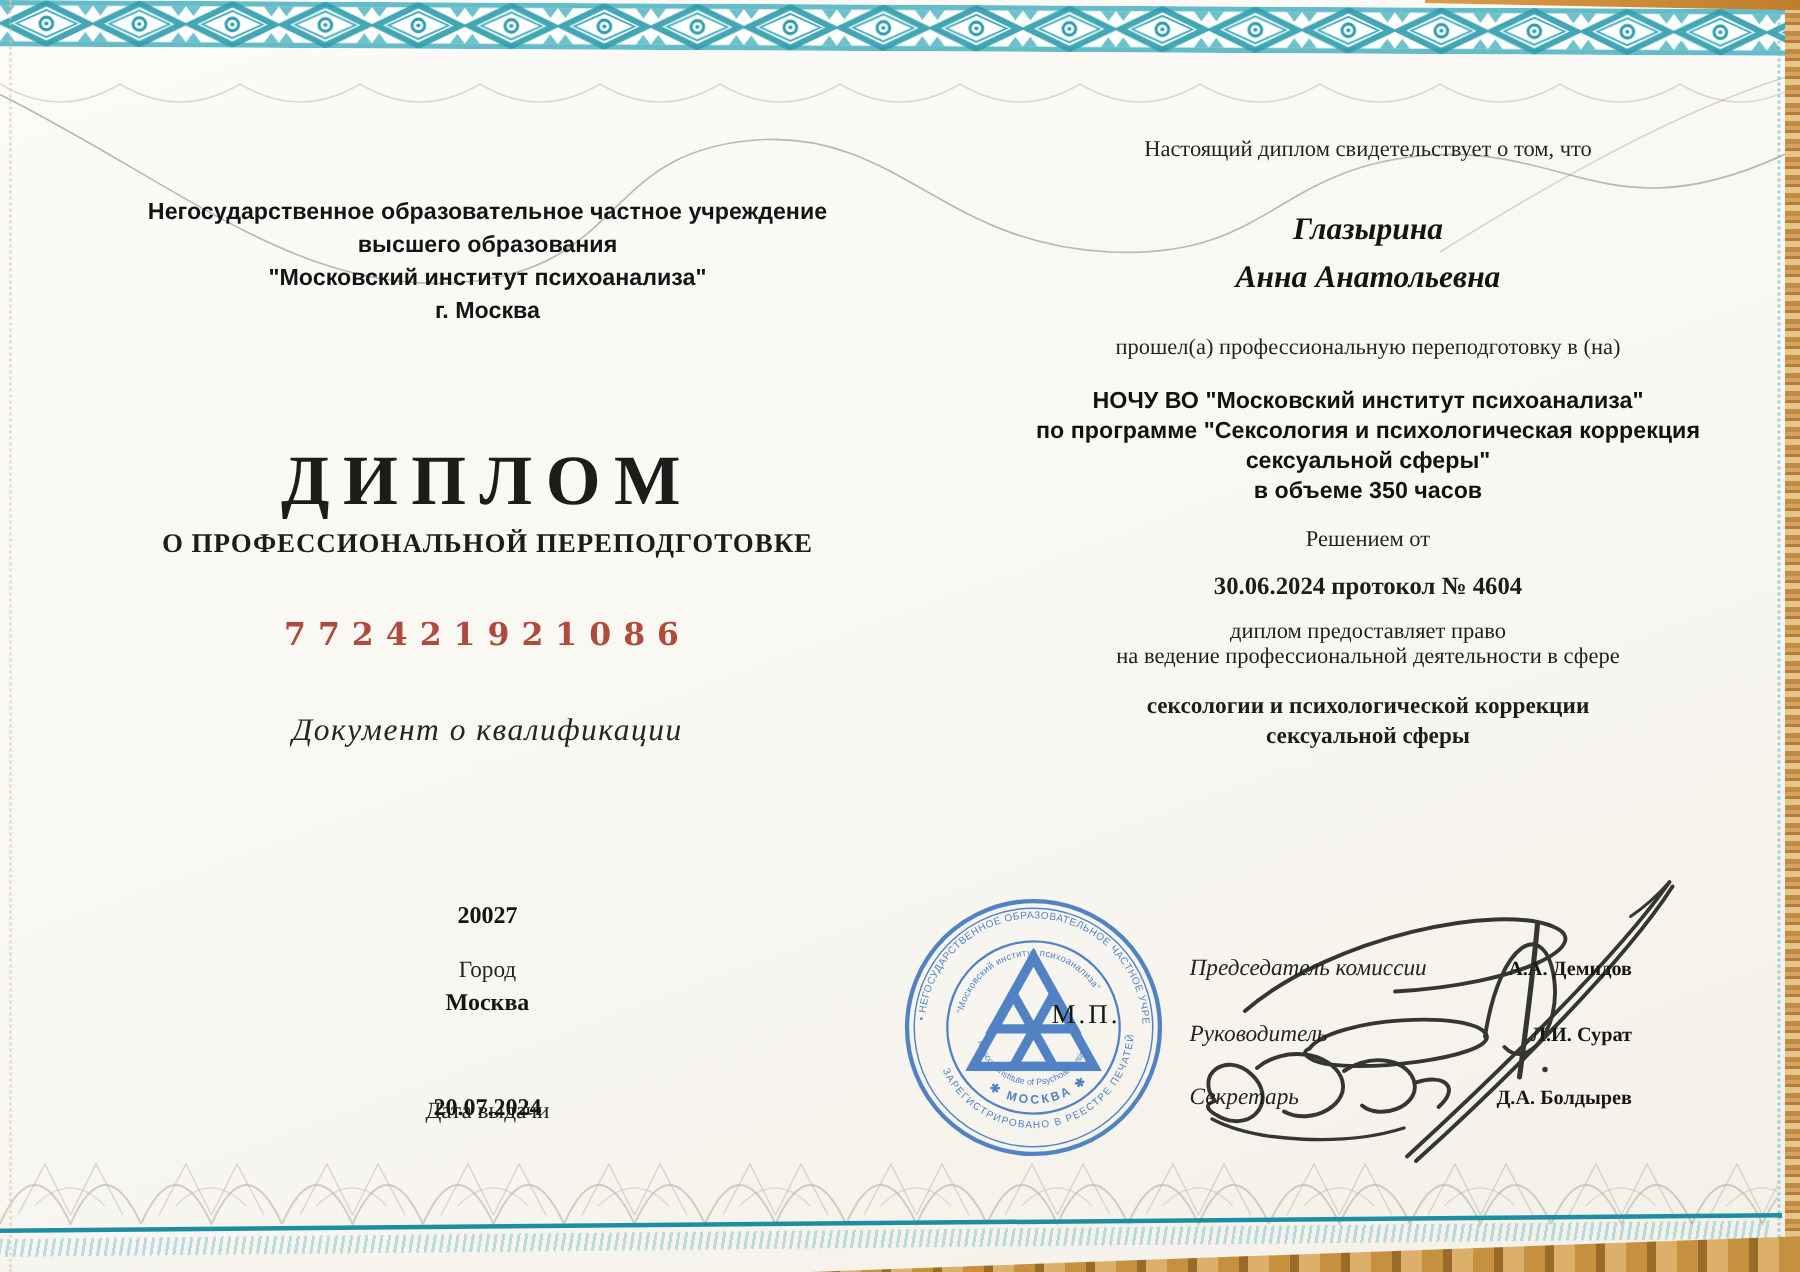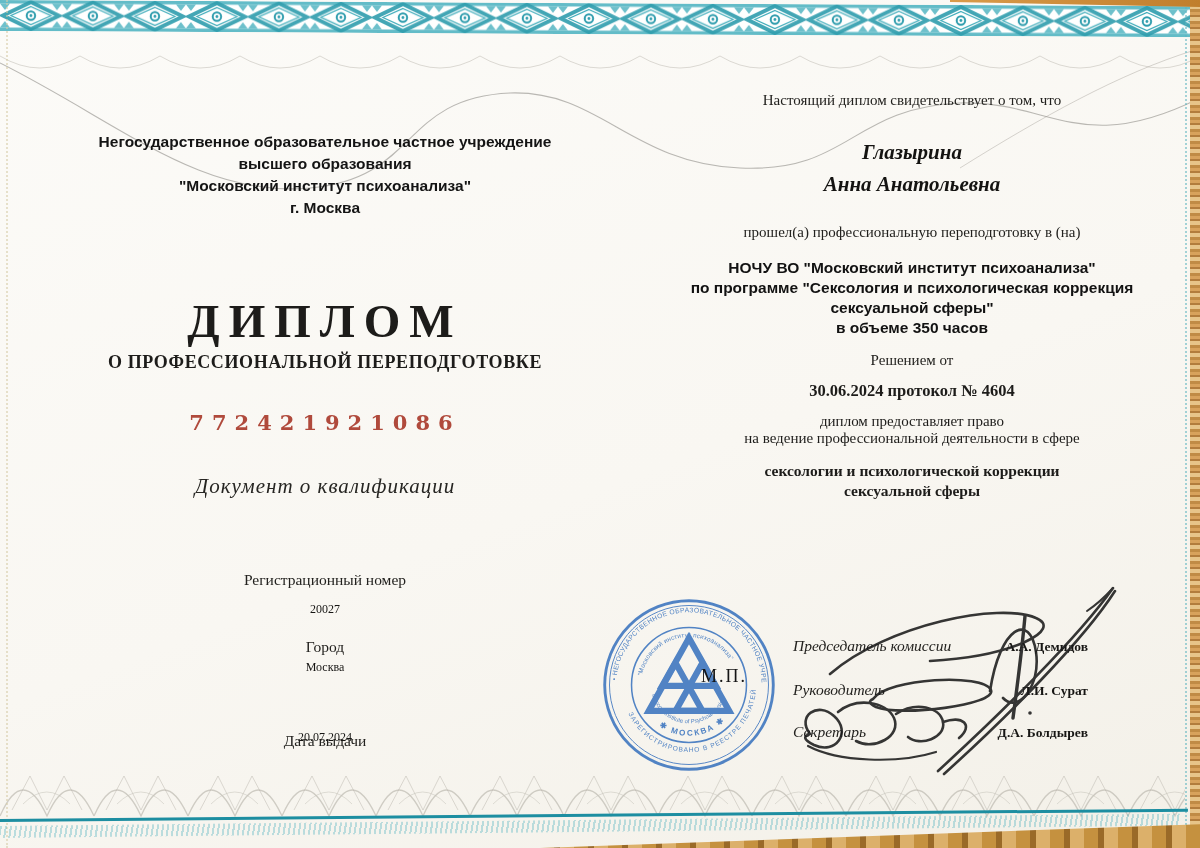--- a/index.html
+++ b/index.html
@@ -11,21 +11,21 @@
   .abs{position:absolute;}
   .c{text-align:center;}
   .sans{font-family:"Liberation Sans",sans-serif;}
   
   .inst{left:40px;width:570px;top:131px;font-weight:bold;font-size:15.5px;line-height:22px;color:#141414;}
   .title{left:40px;width:570px;top:294px;font-size:47px;font-weight:600;letter-spacing:9px;font-family:Liberation Serif, serif;}
   .subtitle{left:40px;width:570px;top:352px;font-size:18px;font-weight:600;letter-spacing:.6px;}
   .number{left:40px;width:570px;top:410px;font-size:21px;font-weight:bold;letter-spacing:8px;color:#b04a3c;font-family:"DejaVu Serif",serif;}
   .doctype{left:40px;width:570px;top:474px;font-size:21px;font-style:italic;letter-spacing:1px;color:#262522;}
   .lbl{left:40px;width:570px;font-size:15.5px;color:#23221f;}
-  .val{left:40px;width:570px;font-size:12px;font-weight:normal;color:#161513;}
+  .val{left:40px;width:570px;font-size:16px;font-weight:bold;color:#161513;}
   
   .rcol{left:682px;width:460px;}
   .small{font-size:15px;color:#23221f;}
   .holder{font-size:21px;font-weight:bold;font-style:italic;color:#141311;}
   .prog{font-size:15.5px;font-weight:bold;line-height:20px;color:#121212;}
   .decval{font-size:16.5px;font-weight:bold;}
   .grants{font-size:15px;line-height:17px;}
   .sphere{font-size:15.5px;font-weight:bold;line-height:20px;}
   
   .sigrow{left:793px;width:295px;display:flex;justify-content:space-between;align-items:baseline;}
@@ -105,21 +105,20 @@
     <div>высшего образования</div>
     <div>"Московский институт психоанализа"</div>
     <div>г. Москва</div>
   </div>
 
   <div class="abs c title" style="z-index:2;">ДИПЛОМ</div>
   <div class="abs c subtitle" style="z-index:2;">О ПРОФЕССИОНАЛЬНОЙ ПЕРЕПОДГОТОВКЕ</div>
   <div class="abs c number" style="z-index:2;">772421921086</div>
   <div class="abs c doctype" style="z-index:2;">Документ о квалификации</div>
 
-  <div class="abs c lbl" style="top:571px;z-index:2;">Регистрационный номер</div>
   <div class="abs c val" style="top:602px;z-index:2;">20027</div>
   <div class="abs c lbl" style="top:638px;z-index:2;">Город</div>
   <div class="abs c val" style="top:660px;z-index:2;">Москва</div>
   <div class="abs c lbl" style="top:732px;z-index:2;">Дата выдачи</div>
   <div class="abs c val" style="top:730px;z-index:2;">20.07.2024</div>
 
   <div class="abs c rcol small" style="top:92px;z-index:2;">Настоящий диплом свидетельствует о том, что</div>
   <div class="abs c rcol holder" style="top:140px;z-index:2;">Глазырина</div>
   <div class="abs c rcol holder" style="top:172px;z-index:2;">Анна Анатольевна</div>
   <div class="abs c rcol small" style="top:224px;z-index:2;">прошел(а) профессиональную переподготовку в (на)</div>

